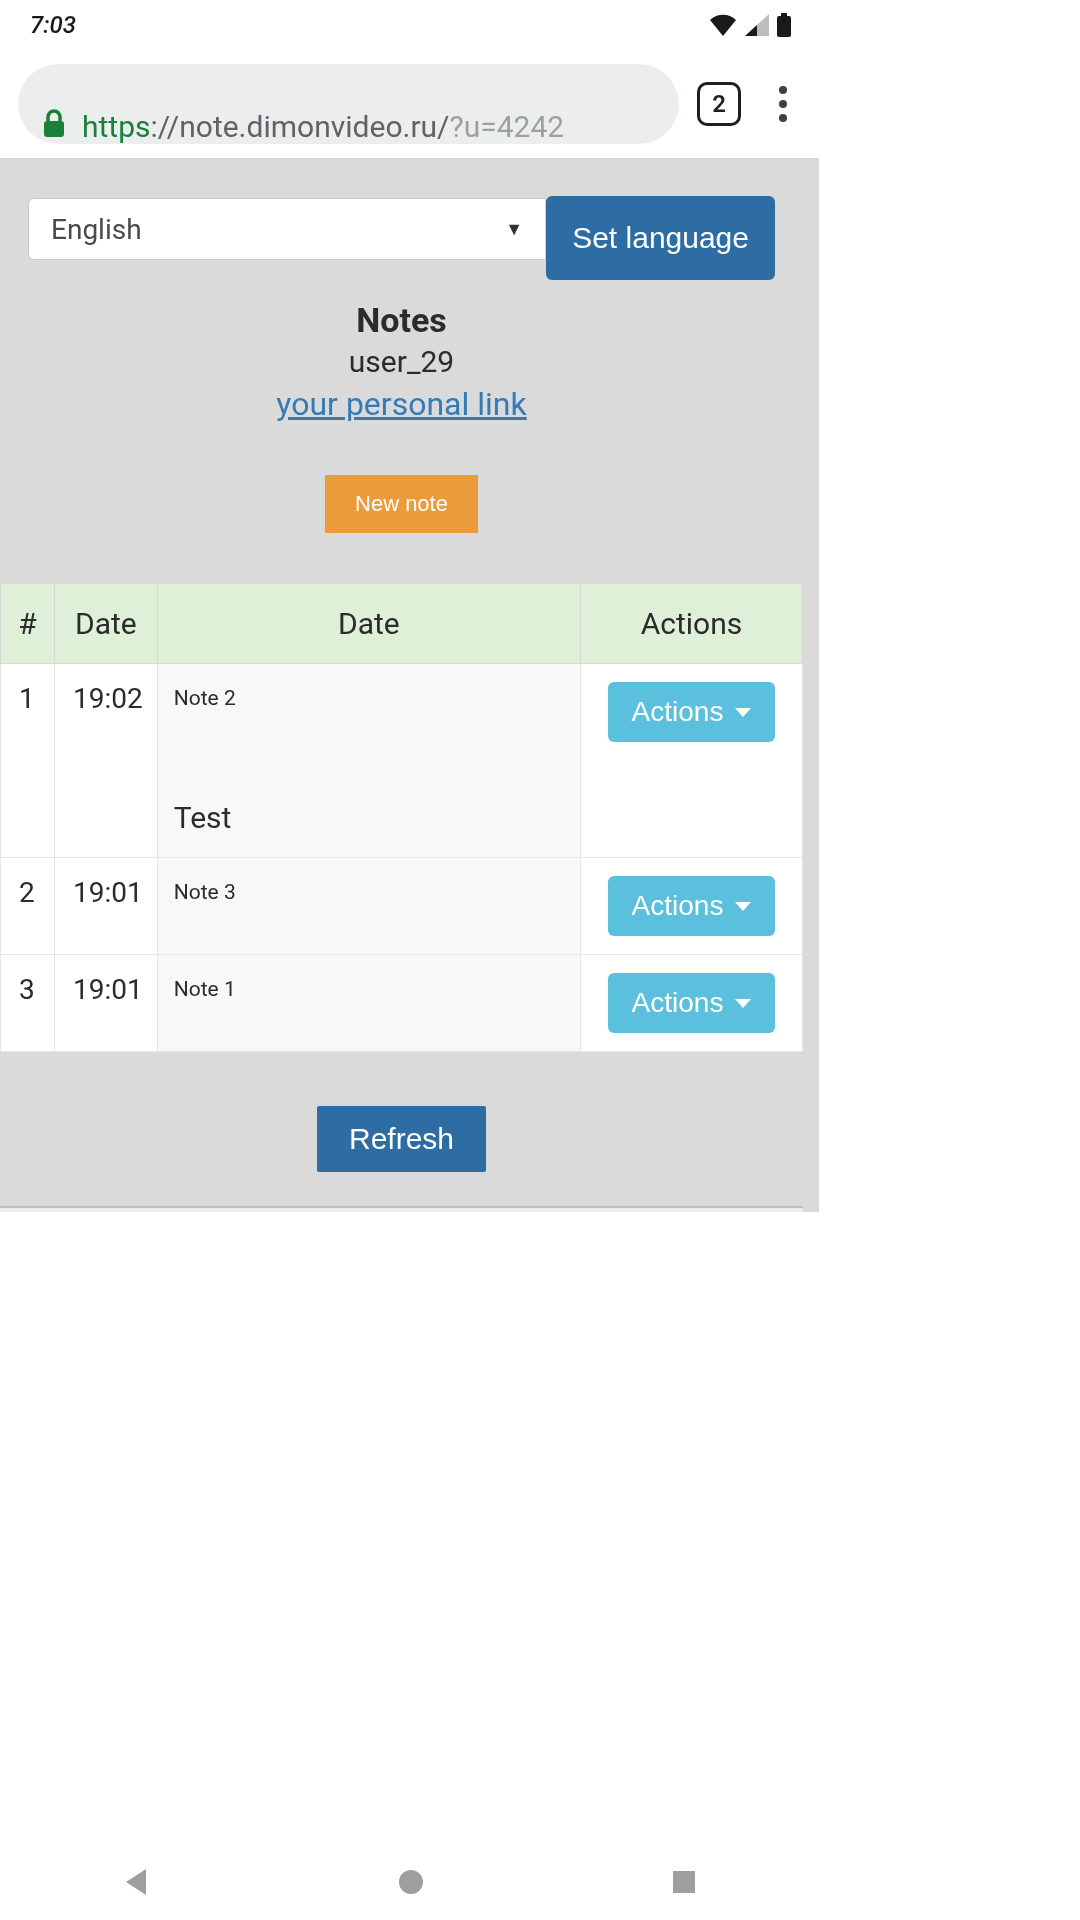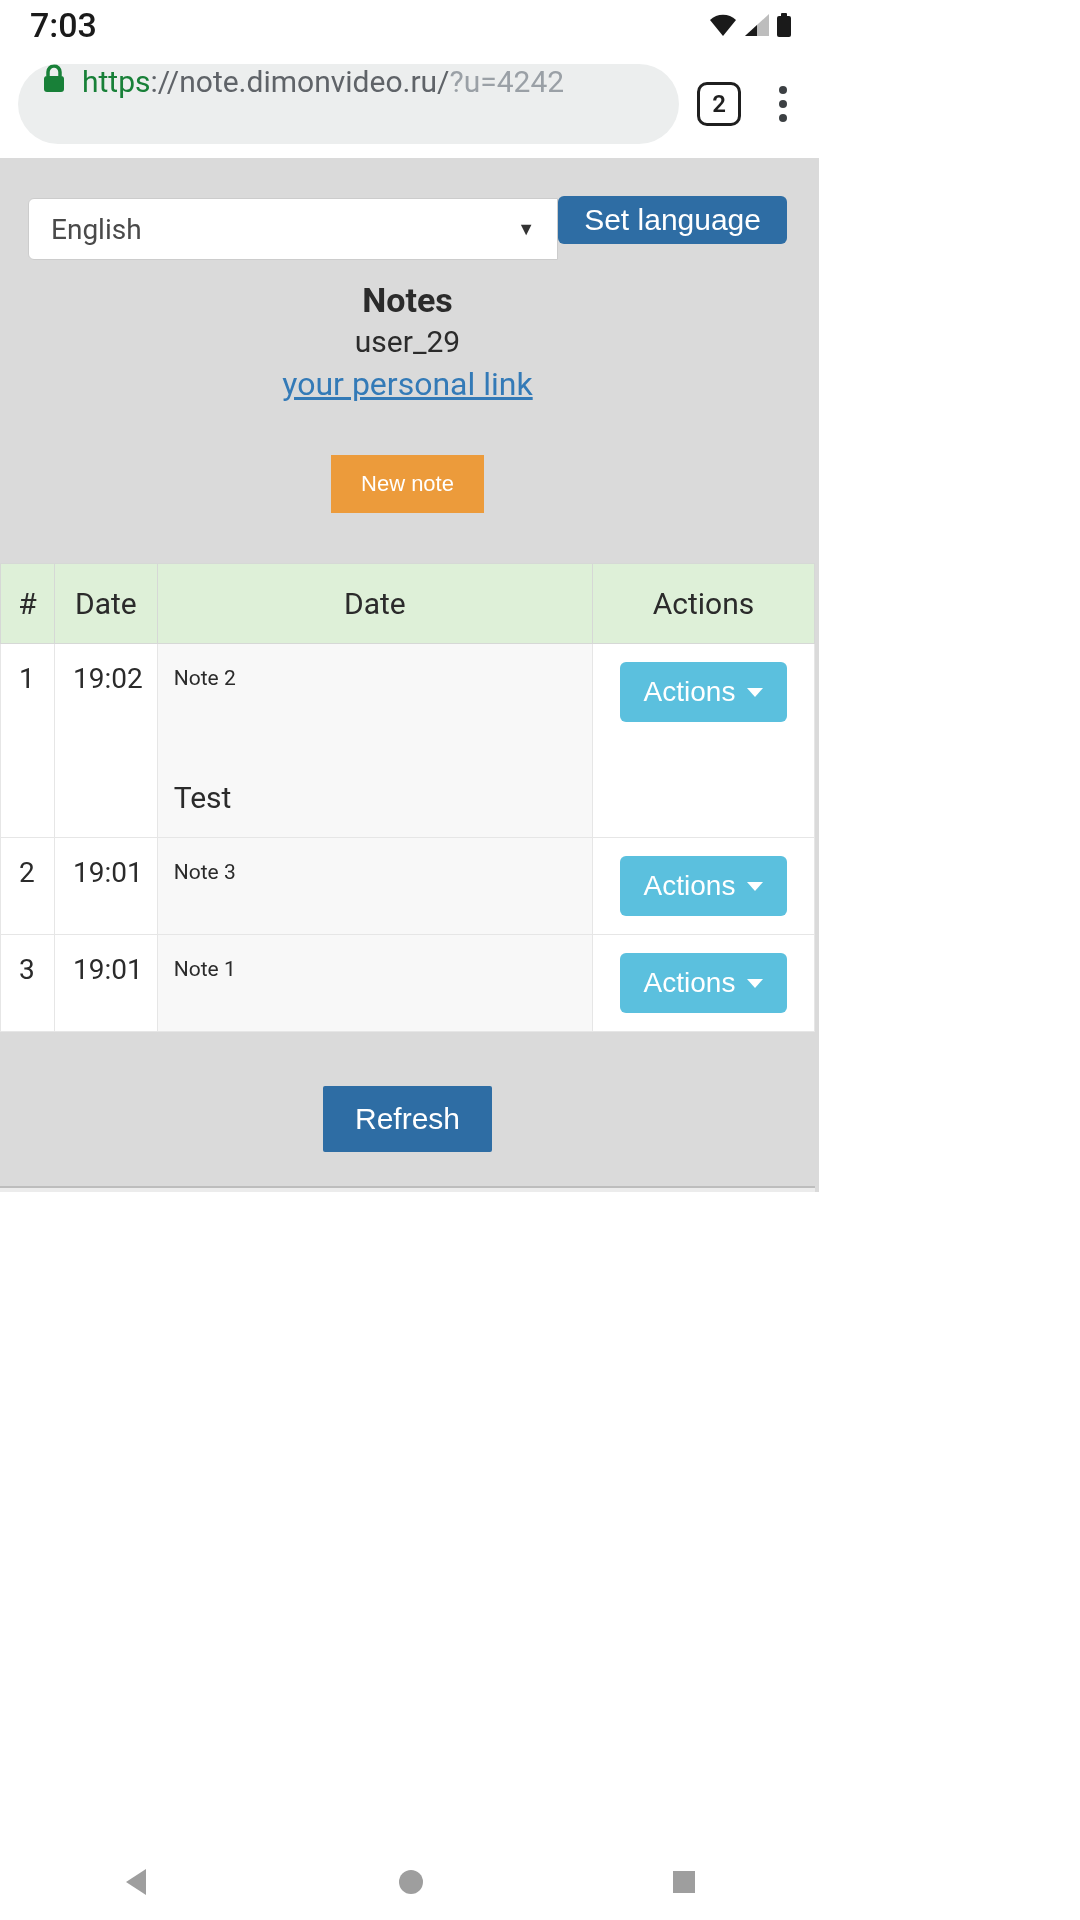--- a/index.html
+++ b/index.html
@@ -5,42 +5,43 @@
   * { box-sizing: border-box; margin: 0; padding: 0; }
   html, body { width: 819px; height: 1456px; font-family: Roboto, Arial, sans-serif; background: #fff; }
 
   
   .status-bar {
     height: 50px;
     display: flex;
     align-items: center;
     justify-content: space-between;
     padding: 0 28px 0 30px;
-    font-size: 34px;
+    font-size: 24px;
     font-weight: 500;
     color: #1a1a1a;
+    font-style: italic;
   }
   .status-right { display: flex; align-items: center; gap: 8px; }
   .status-right svg { display: block; }
 
   
   .chrome-bar {
     height: 108px;
     display: flex;
     align-items: center;
     padding: 0 12px 0 18px;
     gap: 18px;
   }
   .omnibox {
     flex: 1;
     background: #eceeee;
     border-radius: 44px;
     height: 80px;
     display: flex;
-    align-items: flex-start;
+    align-items: flex-end;
     padding: 0 24px;
     gap: 16px;
     font-size: 30px;
     overflow: hidden;
     white-space: nowrap;
   }
   .lock-icon { color: #188038; flex-shrink: 0; }
   .url-https { color: #188038; }
   .url-rest  { color: #5f6368; }
   .url-query { color: #9aa0a6; }
@@ -53,21 +54,21 @@
     font-size: 24px; font-weight: 600;
     color: #1f1f1f;
   }
   .chrome-menu { width: 48px; display: flex; align-items: center; justify-content: center; }
   .chrome-menu .dot { width: 8px; height: 8px; background: #3c4043; border-radius: 50%; margin: 3px 0; }
   .chrome-menu-inner { display: flex; flex-direction: column; align-items: center; }
 
   
   .page {
     background: #dadada;
-    padding: 40px 4px 0 0;
+    padding: 40px 16px 0 0;
   }
 
   .lang-row {
     display: flex;
     align-items: stretch;
     padding: 0 28px 0 28px;
   }
   .lang-select {
     flex: 1;
     background: #fff;
@@ -81,21 +82,21 @@
     font-size: 28px;
     color: #4a4a4a;
   }
   .lang-select .caret { font-size: 18px; color: #333; }
   .btn-setlang {
     background: #2e6da4;
     color: #fff;
     border: none;
     border-radius: 6px;
     padding: 0 26px;
-    height: 48px;
+    height: 84px;
     margin-top: -2px;
     font-size: 30px;
     display: flex; align-items: center; justify-content: center;
   }
 
   .title-block { text-align: center; margin-top: 20px; }
   .title-block .notes { font-size: 34px; font-weight: 700; color: #2b2b2b; }
   .title-block .user  { font-size: 30px; color: #2b2b2b; margin-top: 4px; }
   .title-block .plink { font-size: 32px; color: #337ab7; margin-top: 6px; display: inline-block; }
 

